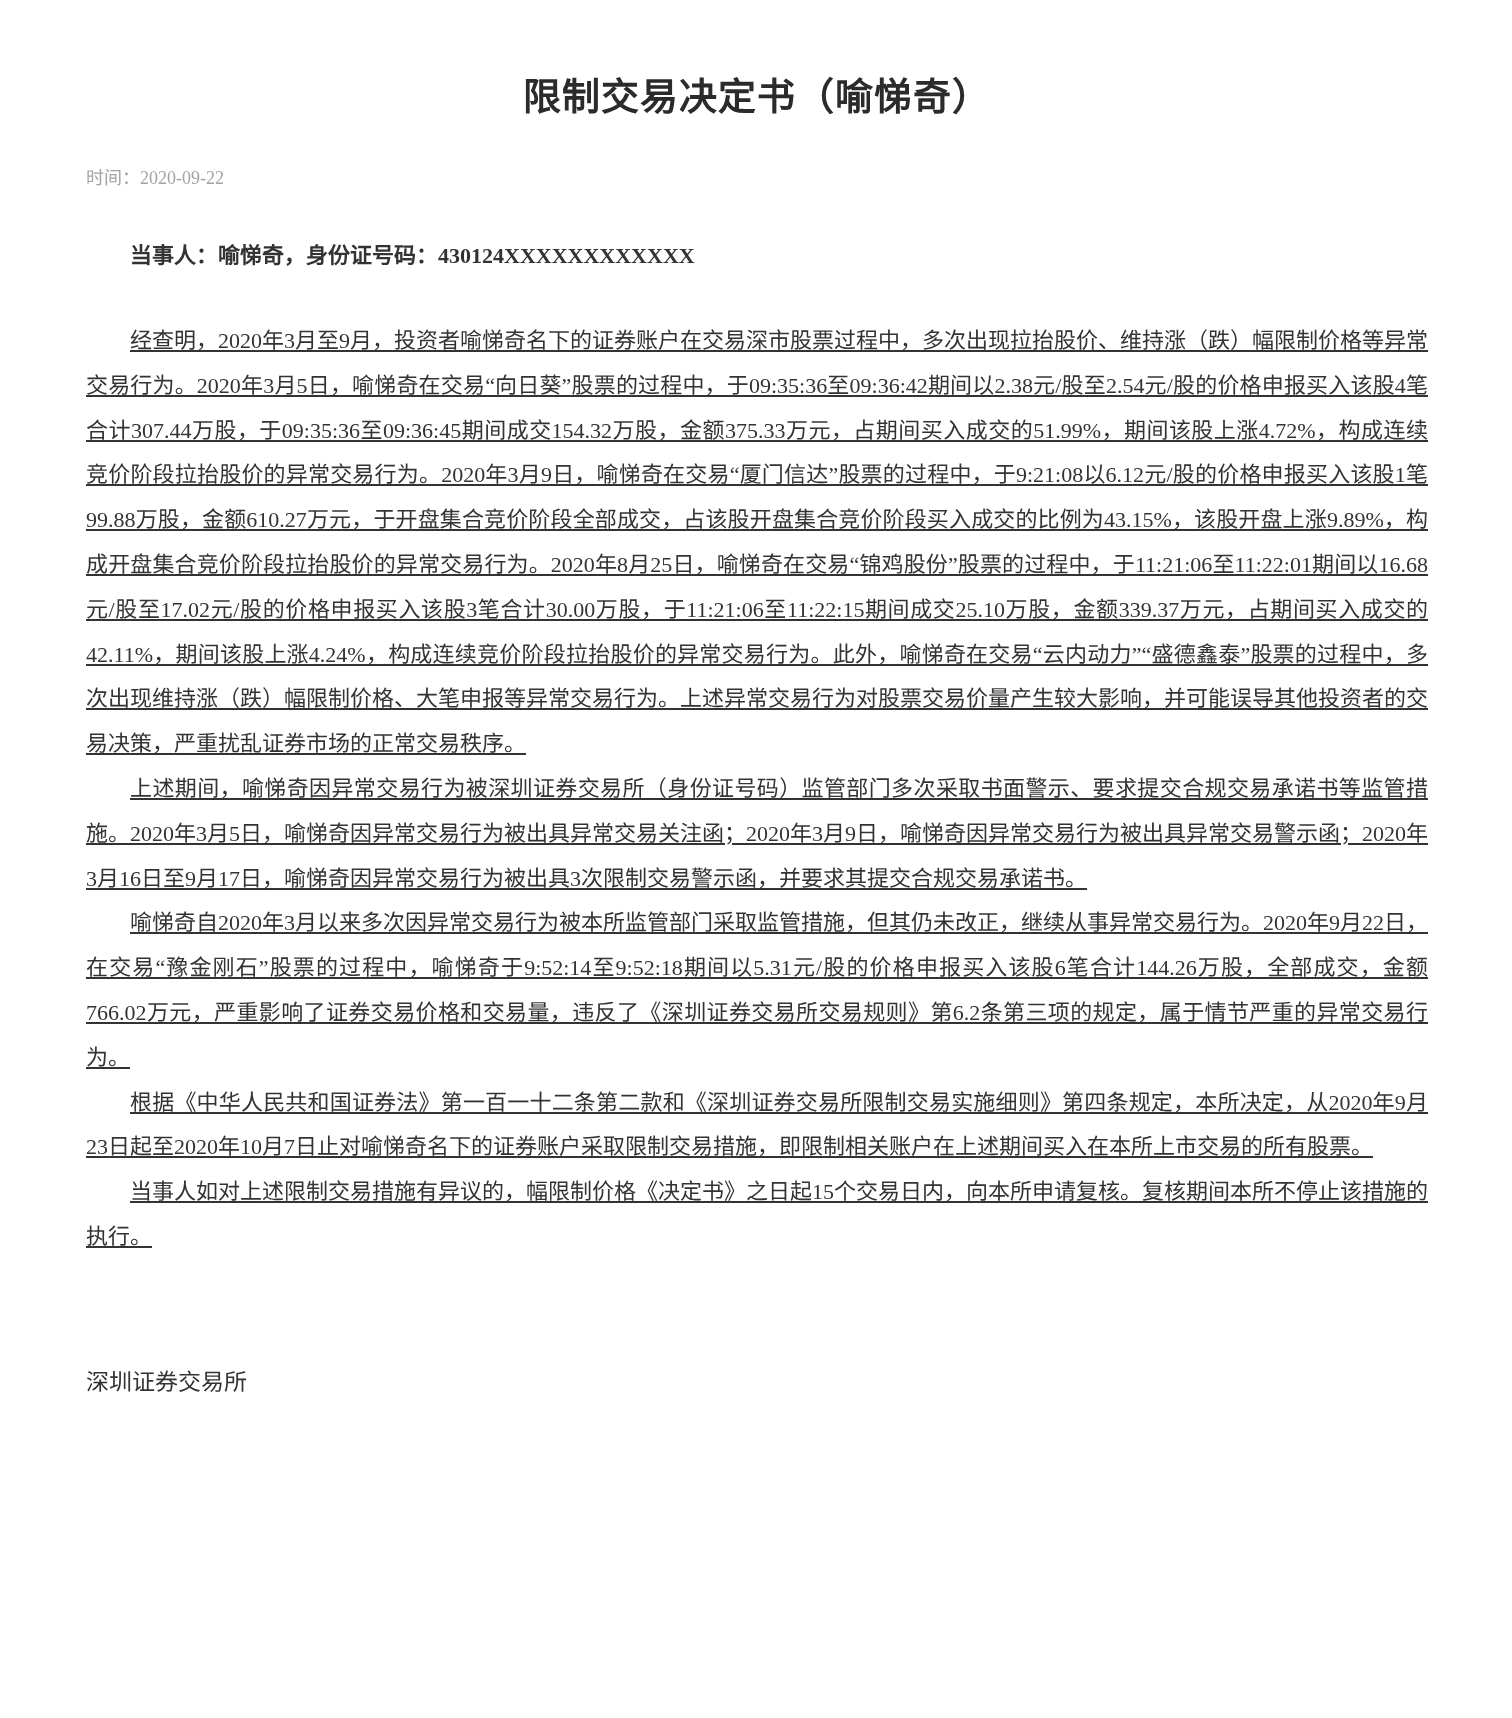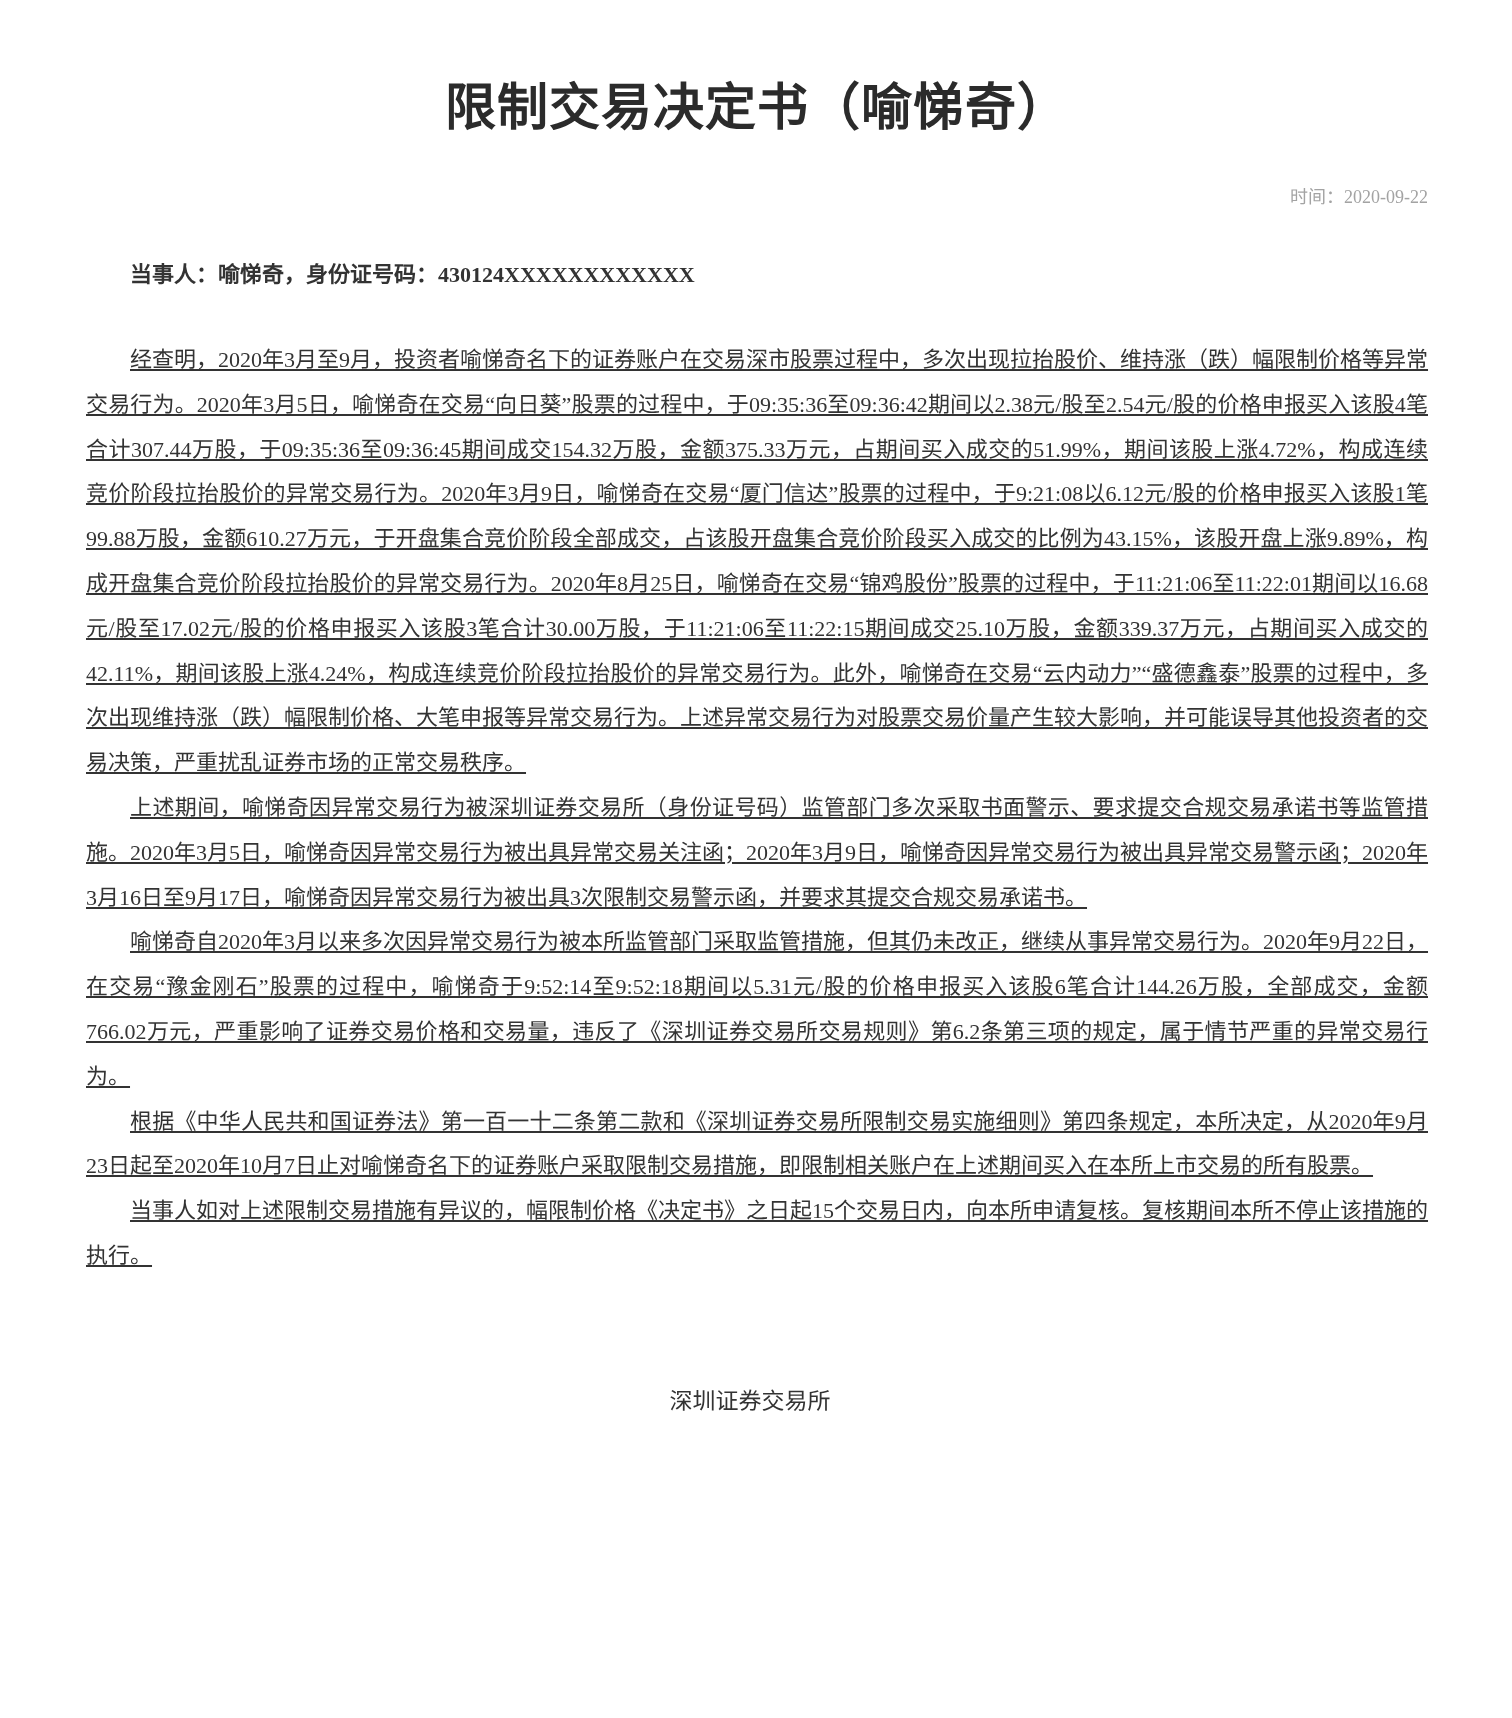--- a/index.html
+++ b/index.html
@@ -10,28 +10,28 @@
   }
   .page {
     width: 1512px;
     min-height: 1718px;
     background: var(--background, #ffffff);
     padding: 58px 84px 40px 86px;
     position: relative;
   }
   .doc-title {
     text-align: center;
-    font-size: 51px;
+    font-size: 38px;
     font-weight: 700;
     color: #2b2b2b;
     letter-spacing: 1px;
     margin-top: 8px;
   }
   .doc-meta {
-    text-align: right;
+    text-align: left;
     font-size: 18px;
     color: var(--meta, #a3a3a3);
     margin-top: 42px;
   }
   .party-line {
     font-size: 22px;
     line-height: 30px;
     text-indent: 2em;
     margin-top: 52px;
     color: var(--text, #333333);
@@ -44,21 +44,21 @@
     font-size: 22px;
     line-height: 44.8px;
     text-align: justify;
     text-justify: inter-ideograph;
     text-indent: 2em;
     color: var(--text, #333333);
     text-decoration: underline;
   }
   .signature-block {
     margin-top: 95px;
-    text-align: center;
+    text-align: left;
     padding-right: 14px;
     font-size: 23px;
     color: var(--text, #333333);
     font-family: Liberation Serif, serif;
   }
   .signature-block .sig-line { line-height: 56px; }
 </style>
 </head>
 <body>
 

